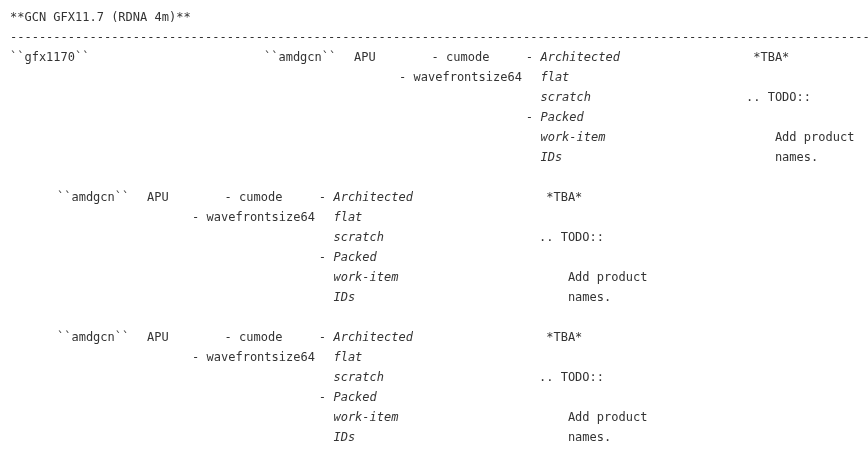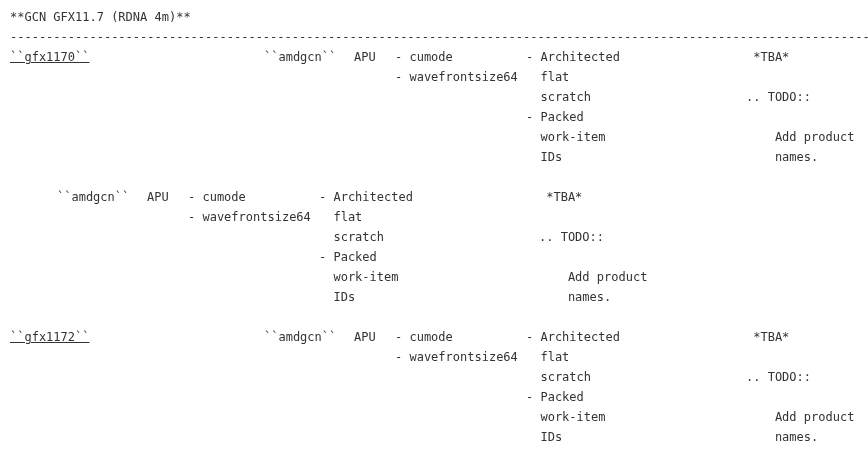--- a/index.html
+++ b/index.html
@@ -28,25 +28,25 @@
   .row {
     display: flex;
     align-items: flex-start;
     margin-bottom: 20px;
   }
   .cell {
     white-space: pre;
     min-height: 20px;
     flex: 0 0 auto;
   }
-  .c-processor   { width: 207px; text-decoration: underline; }
+  .c-processor   { width: 207px; }
   .c-triple      { width: 90px; margin-left: 47px; }
   .c-kind        { width: 41px; }
-  .c-features    { width: 131px; }
-  .c-hwfeatures  { width: 220px; }
+  .c-features    { width: 131px; text-align: center; }
+  .c-hwfeatures  { width: 220px; font-style: italic; }
   .c-products    { flex: 1 1 auto; width: auto; }
 </style>
 </head>
 <body>
 
 <div class="doc">
 
   <div class="line heading">**GCN GFX11.7 (RDNA 4m)**</div>
 
   <div class="line separator">----------------------------------------------------------------------------------------------------------------------------------</div>
@@ -84,21 +84,20 @@
   IDs</div>
     <div class="cell c-products"> *TBA*
 
 .. TODO::
 
     Add product
     names.</div>
   </div>
 
   <div class="row">
-    <div class="cell c-processor">``gfx1172``</div>
     <div class="cell c-triple">``amdgcn``</div>
     <div class="cell c-kind">APU</div>
     <div class="cell c-features">- cumode
 - wavefrontsize64</div>
     <div class="cell c-hwfeatures">- Architected
   flat
   scratch
 - Packed
   work-item
   IDs</div>

